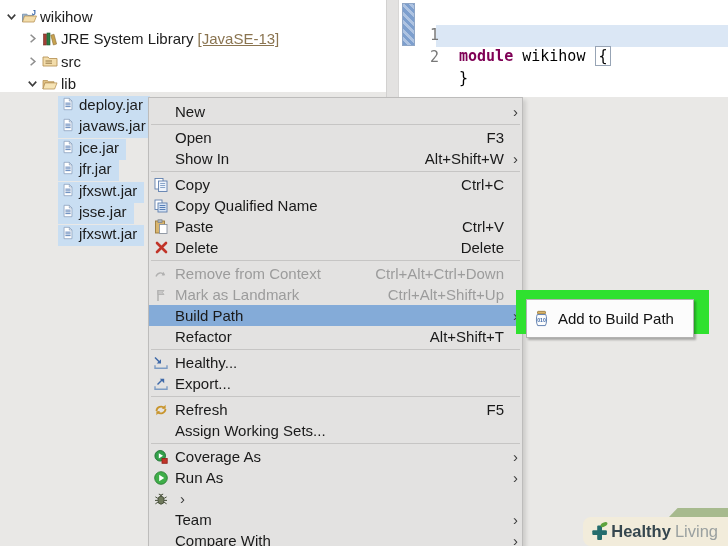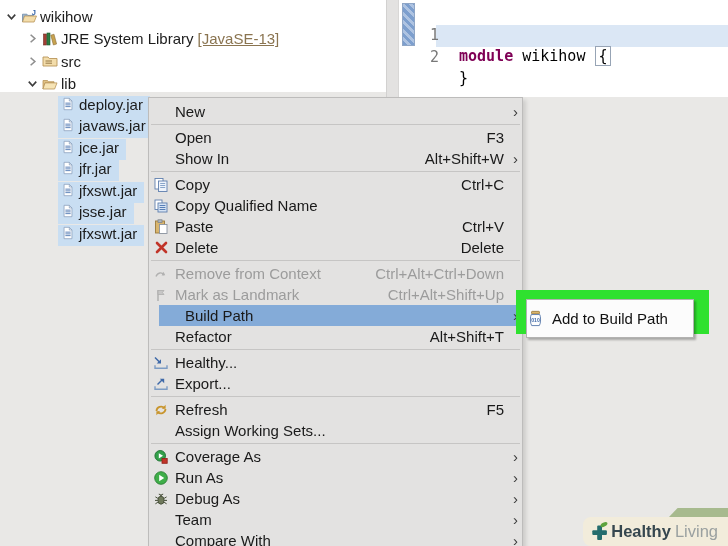--- a/index.html
+++ b/index.html
@@ -31,29 +31,29 @@
   
   .context-menu{position:absolute;left:148px;top:97px;width:375px;height:460px;z-index:5;
     background:#e3e2e1;border:1px solid #bdbcbb;box-sizing:border-box;padding-top:3px;
     box-shadow:3px 3px 4px rgba(0,0,0,0.12);}
   .menu-item{display:flex;align-items:center;height:21px;font-size:15px;padding:0 4px 0 2px;}
   .menu-item .mi-icon{width:20px;display:flex;justify-content:center;align-items:center;flex:none;}
   .menu-item .mi-label{flex:1;margin-left:4px;white-space:nowrap;color:#1a1a1a;}
   .menu-item .mi-accel{white-space:nowrap;color:#1a1a1a;margin-right:3px;}
   .menu-item .mi-arrow{width:11px;text-align:right;color:#3c3c3c;font-size:15px;line-height:21px;}
   .menu-item.disabled .mi-label,.menu-item.disabled .mi-accel{color:#9c9c9c;}
-  .menu-item.highlighted{background:var(--menu-hl);margin-left:10px;}
+  .menu-item.highlighted{background:var(--menu-hl);}
   .menu-sep{height:5px;position:relative;}
   .menu-sep:before{content:"";position:absolute;left:2px;right:2px;top:2px;border-top:1px solid #c6c5c4;}
   
   .green-box{position:absolute;left:516px;top:290px;width:193px;height:44px;background:var(--accent-green);z-index:8;}
   .submenu-item{position:absolute;left:526px;top:299px;width:168px;height:39px;z-index:9;
     background:#fcfcfc;border:1px solid #b3b2b1;box-sizing:border-box;
     box-shadow:2px 2px 2px rgba(0,0,0,0.28);
-    display:flex;align-items:center;font-size:15px;}
+    display:flex;align-items:center;font-size:15px;padding-left:6px;}
   .submenu-item .mi-label{margin-left:8px;color:#111;}
   
   .wm-tab{position:absolute;right:0;bottom:28px;width:60px;height:10px;background:#a7ba8e;z-index:10;
     clip-path:polygon(16% 0,100% 0,100% 100%,0 100%);}
   .watermark{position:absolute;right:0;bottom:0;height:29px;z-index:11;background:#f2ecdb;
     border-radius:8px 0 0 8px;display:flex;align-items:center;padding:0 10px 0 7px;}
   .wm-bold{font-weight:bold;font-size:16.5px;color:#36474f;margin-left:2px;}
   .wm-light{font-size:16.5px;color:#9aa0a0;margin-left:4px;}
   svg{display:block;}
 </style>
@@ -384,21 +384,20 @@
         <span class="mi-arrow">›</span>
       </div>
       <div class="menu-item">
         <span class="mi-icon">
           <svg width="16" height="16" viewBox="0 0 16 16">
             <ellipse cx="8" cy="9.2" rx="3.1" ry="4" fill="#707a5c" stroke="#454d38" stroke-width="0.9"></ellipse>
             <path d="M8 5.2a2 2 0 0 1 2.2-2M8 5.2a2 2 0 0 0-2.2-2" stroke="#454d38" fill="none" stroke-width="1"></path>
             <path d="M4.9 7.4L2.4 5.9M4.9 9.4H2M4.9 11.2l-2.5 1.6M11.1 7.4l2.5-1.5M11.1 9.4H14M11.1 11.2l2.5 1.6" stroke="#454d38" stroke-width="1"></path>
           </svg>
         </span>
-        <span class="mi-label">Debug As</span>
         <span class="mi-accel"></span>
         <span class="mi-arrow">›</span>
       </div>
       <div class="menu-item">
         <span class="mi-icon"></span>
         <span class="mi-label">Team</span>
         <span class="mi-accel"></span>
         <span class="mi-arrow">›</span>
       </div>
       <div class="menu-item">

